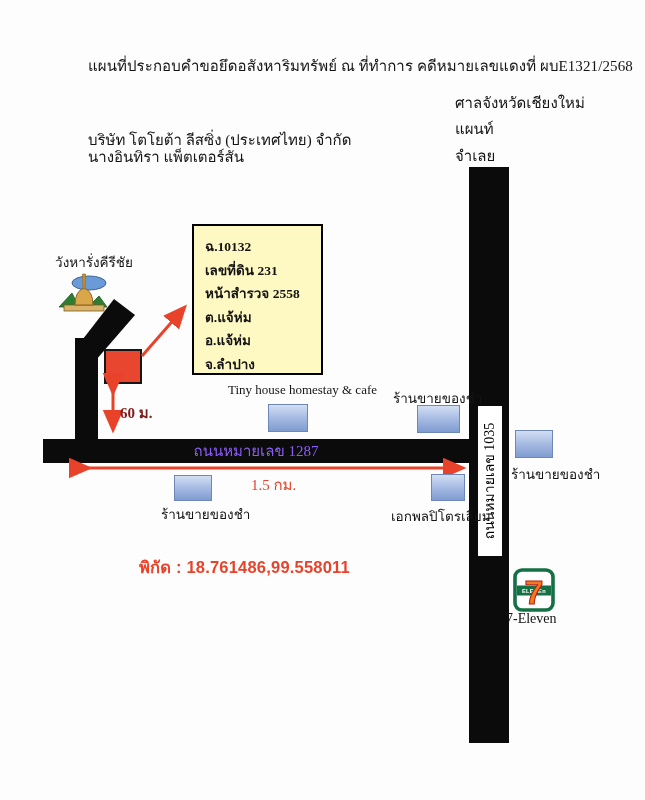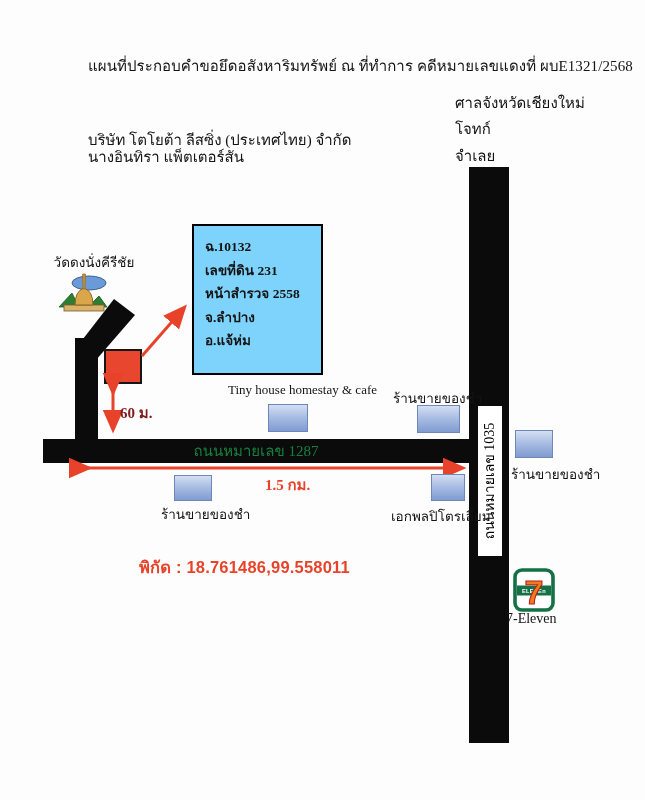--- a/index.html
+++ b/index.html
@@ -13,37 +13,37 @@
   .title{left:88px;top:54px;font-size:15px;letter-spacing:.1px;}
   .court{left:455px;top:91px;font-size:15px;}
   .p-name{left:88px;top:128px;font-size:15px;}
   .p-role{left:455px;top:117px;font-size:15px;}
   .d-name{left:88px;top:145px;font-size:15px;}
   .d-role{left:455px;top:144px;font-size:15px;}
 
   .temple-label{left:36px;top:251px;width:116px;text-align:center;font-size:13.5px;}
 
   .land-box{
-    left:192px;top:224px;width:131px;height:151px;background:#7dd3fc;
+    left:192px;top:224px;width:131px;height:151px;background:#fef9c3;
     border:2px solid #000;box-sizing:border-box;padding:9px 4px 0 11px;
   }
   .land-box .line{display:block;font-weight:bold;font-size:13.5px;line-height:23.5px;}
 
   .hroad-label{
     left:43px;top:440px;width:426px;height:23px;text-align:center;
-    color:#15803d;font-size:15px;line-height:23px;
+    color:#8b5cf6;font-size:15px;line-height:23px;
   }
   .vroad-label{
     left:478px;top:556px;width:150px;height:24px;background:#fff;
     color:#000;font-size:14px;line-height:24px;text-align:center;
     transform:rotate(-90deg);transform-origin:left top;
   }
 
   .dist-v{left:120px;top:401px;color:#7f1d1d;font-weight:bold;font-size:15px;}
-  .dist-h{left:251px;top:473px;color:#e8432a;font-weight:bold;font-size:15px;margin-left:14px;}
+  .dist-h{left:251px;top:473px;color:#e8432a;font-weight:normal;font-size:15px;}
 
   .blue-box{
     background:linear-gradient(180deg,#d3dff2 0%,#aabee4 45%,#7f9bd0 100%);
     border:1px solid #6e87b8;box-sizing:border-box;
   }
   .bb-tiny{left:268px;top:404px;width:40px;height:28px;}
   .bb-grocery-above{left:417px;top:405px;width:43px;height:28px;}
   .bb-grocery-right{left:515px;top:430px;width:38px;height:28px;}
   .bb-grocery-bottom{left:174px;top:475px;width:38px;height:26px;}
   .bb-petrol{left:431px;top:474px;width:34px;height:27px;}
@@ -62,21 +62,21 @@
   .seven-caption{left:506px;top:611px;font-size:14px;}
 
   svg text{font-family:"Liberation Sans","DejaVu Sans",sans-serif;}
 </style>
 </head>
 <body>
 
 <div class="abs title">แผนที่ประกอบคำขอยึดอสังหาริมทรัพย์ ณ ที่ทำการ คดีหมายเลขแดงที่ ผบE1321/2568</div>
 <div class="abs court">ศาลจังหวัดเชียงใหม่</div>
 <div class="abs p-name">บริษัท โตโยต้า ลีสซิ่ง (ประเทศไทย) จำกัด</div>
-<div class="abs p-role">โจทก์</div>
+<div class="abs p-role">แผนท์</div>
 <div class="abs d-name">นางอินทิรา แพ็ตเตอร์สัน</div>
 <div class="abs d-role">จำเลย</div>
 
 <svg class="abs" style="left:0;top:0;" width="645" height="800" viewBox="0 0 645 800">
   <defs>
     <marker id="ah" markerWidth="9" markerHeight="9" refX="6.5" refY="3.5" orient="auto">
       <path d="M0,0 L8,3.5 L0,7 z" fill="#e8432a"></path>
     </marker>
   </defs>
 
@@ -105,31 +105,32 @@
     <rect x="4" y="17.5" width="34" height="10" fill="#157145"></rect>
     <text x="21" y="25" text-anchor="middle" font-size="5.6" font-weight="bold" fill="#ffffff" letter-spacing="0.4">ELEVEn</text>
     <text x="21" y="36" text-anchor="middle" font-size="34" font-weight="bold" fill="#f47920" stroke="#b32317" stroke-width="1.1">7</text>
   </g>
 </svg>
 
 <div class="abs land-box">
   <span class="line">ฉ.10132</span>
   <span class="line">เลขที่ดิน 231</span>
   <span class="line">หน้าสำรวจ 2558</span>
+  <span class="line">ต.แจ้ห่ม</span>
+  <span class="line">อ.แจ้ห่ม</span>
   <span class="line">จ.ลำปาง</span>
-  <span class="line">อ.แจ้ห่ม</span>
 </div>
 
 <div class="abs hroad-label">ถนนหมายเลข 1287</div>
 <div class="abs vroad-label">ถนนหมายเลข 1035</div>
 
 <div class="abs dist-v">60 ม.</div>
 <div class="abs dist-h">1.5 กม.</div>
 
-<div class="abs temple-label thai">วัดดงนั่งคีรีชัย</div>
+<div class="abs temple-label thai">วังหารั่งคีรีชัย</div>
 
 <div class="abs blue-box bb-tiny"></div>
 <div class="abs blue-box bb-grocery-above"></div>
 <div class="abs blue-box bb-grocery-right"></div>
 <div class="abs blue-box bb-grocery-bottom"></div>
 <div class="abs blue-box bb-petrol"></div>
 
 <div class="abs lm-label lbl-tiny">Tiny house homestay &amp; cafe</div>
 <div class="abs lm-label lbl-grocery-above">ร้านขายของชำ</div>
 <div class="abs lm-label lbl-grocery-right">ร้านขายของชำ</div>

